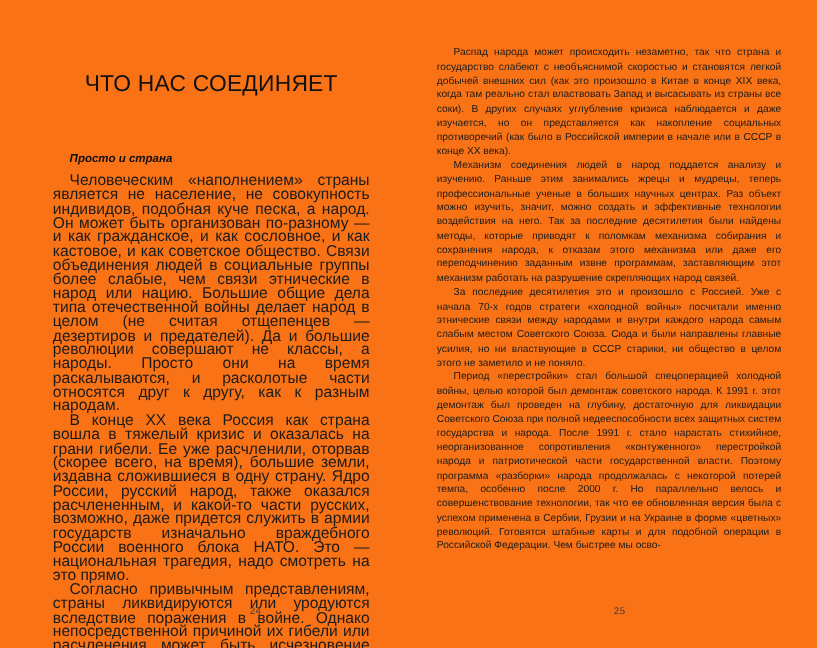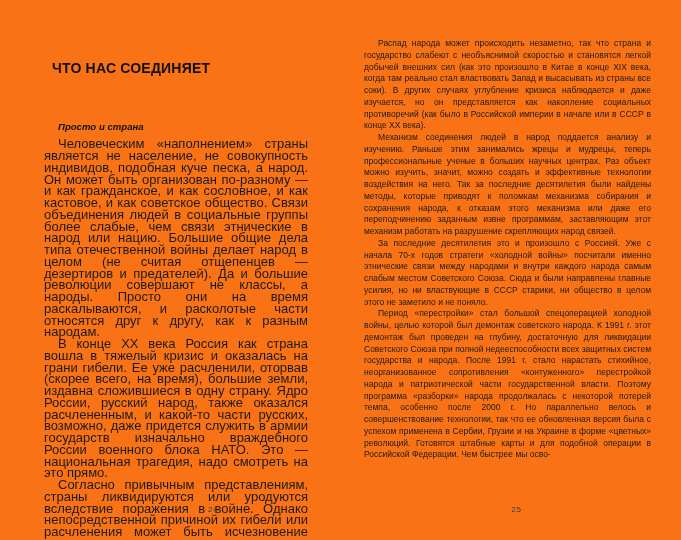--- a/index.html
+++ b/index.html
@@ -41,24 +41,25 @@
     width: 341px;
     padding: 38px 30px 0 24px;
   }
 
   .page-body {
     position: relative;
   }
 
   
   .chapter-title {
-    font-size: 14px;
-    font-weight: bold;
+    font-size: 19px;
+    font-weight: normal;
     letter-spacing: 0.2px;
     color: #111111;
+    text-align: center;
     margin: 22px 0 0 0;
     padding: 0 8px;
     line-height: 1.2;
   }
 
   
   .section-heading {
     font-size: 9.6px;
     font-weight: bold;
     font-style: italic;

